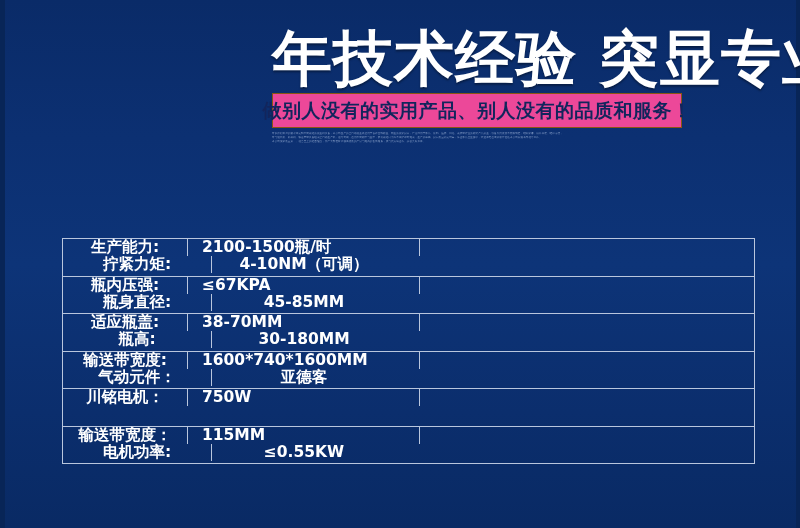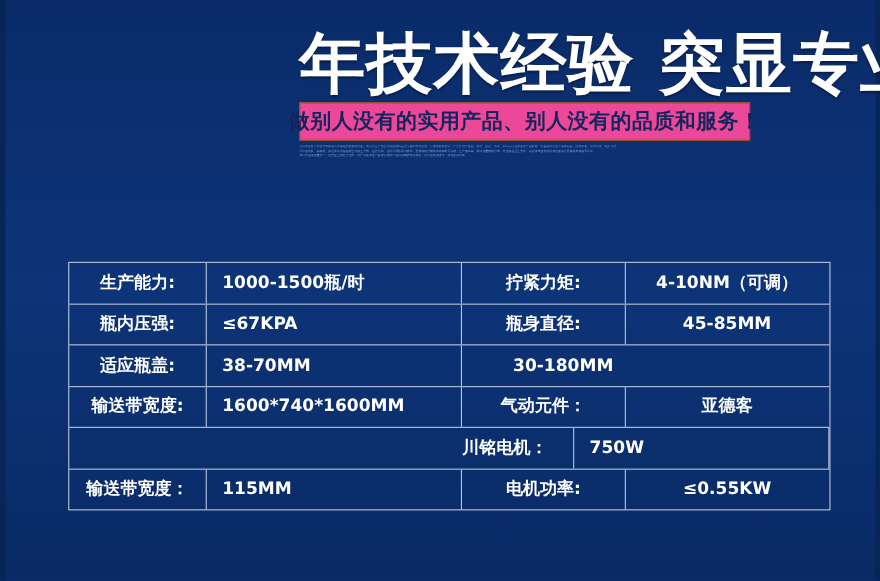--- a/index.html
+++ b/index.html
@@ -128,24 +128,23 @@
     width: 693px;
     height: 226px;
     border: 1px solid #b9c6dd;
     box-sizing: border-box;
     display: flex;
     flex-direction: column;
   }
   .spec-row {
     flex: 1 1 0;
     display: flex;
-    flex-direction: row;
+    flex-direction: column;
     border-bottom: 1px solid #b9c6dd;
     box-sizing: border-box;
-    justify-content: flex-end;
   }
   .spec-row:last-child {
     border-bottom: none;
   }
   .spec-half {
     display: flex;
     flex-direction: row;
     box-sizing: border-box;
   }
   .spec-half.left  { width: 357px; border-right: 1px solid #b9c6dd; }
@@ -218,21 +217,21 @@
       <div class="micro-line">本公司秉承质量第一、信誉至上的经营理念，为广大新老客户提供优质的产品与完善的售后服务，愿与您真诚合作、共创美好未来。</div>
     </div>
 
   </div>
 
   <div id="spec-table">
 
     <div class="spec-row">
       <div class="spec-half left">
         <div class="spec-label">生产能力:</div>
-        <div class="spec-value">1000-1500瓶/时</div>
+        <div class="spec-value">2100-1500瓶/时</div>
       </div>
       <div class="spec-half right">
         <div class="spec-label">拧紧力矩:</div>
         <div class="spec-value">4-10NM（可调）</div>
       </div>
     </div>
 
     <div class="spec-row">
       <div class="spec-half left">
         <div class="spec-label">瓶内压强:</div>
@@ -243,20 +242,21 @@
         <div class="spec-value">45-85MM</div>
       </div>
     </div>
 
     <div class="spec-row">
       <div class="spec-half left">
         <div class="spec-label">适应瓶盖:</div>
         <div class="spec-value">38-70MM</div>
       </div>
       <div class="spec-half right">
+        <div class="spec-label">瓶高:</div>
         <div class="spec-value">30-180MM</div>
       </div>
     </div>
 
     <div class="spec-row">
       <div class="spec-half left">
         <div class="spec-label">输送带宽度:</div>
         <div class="spec-value">1600*740*1600MM</div>
       </div>
       <div class="spec-half right">

